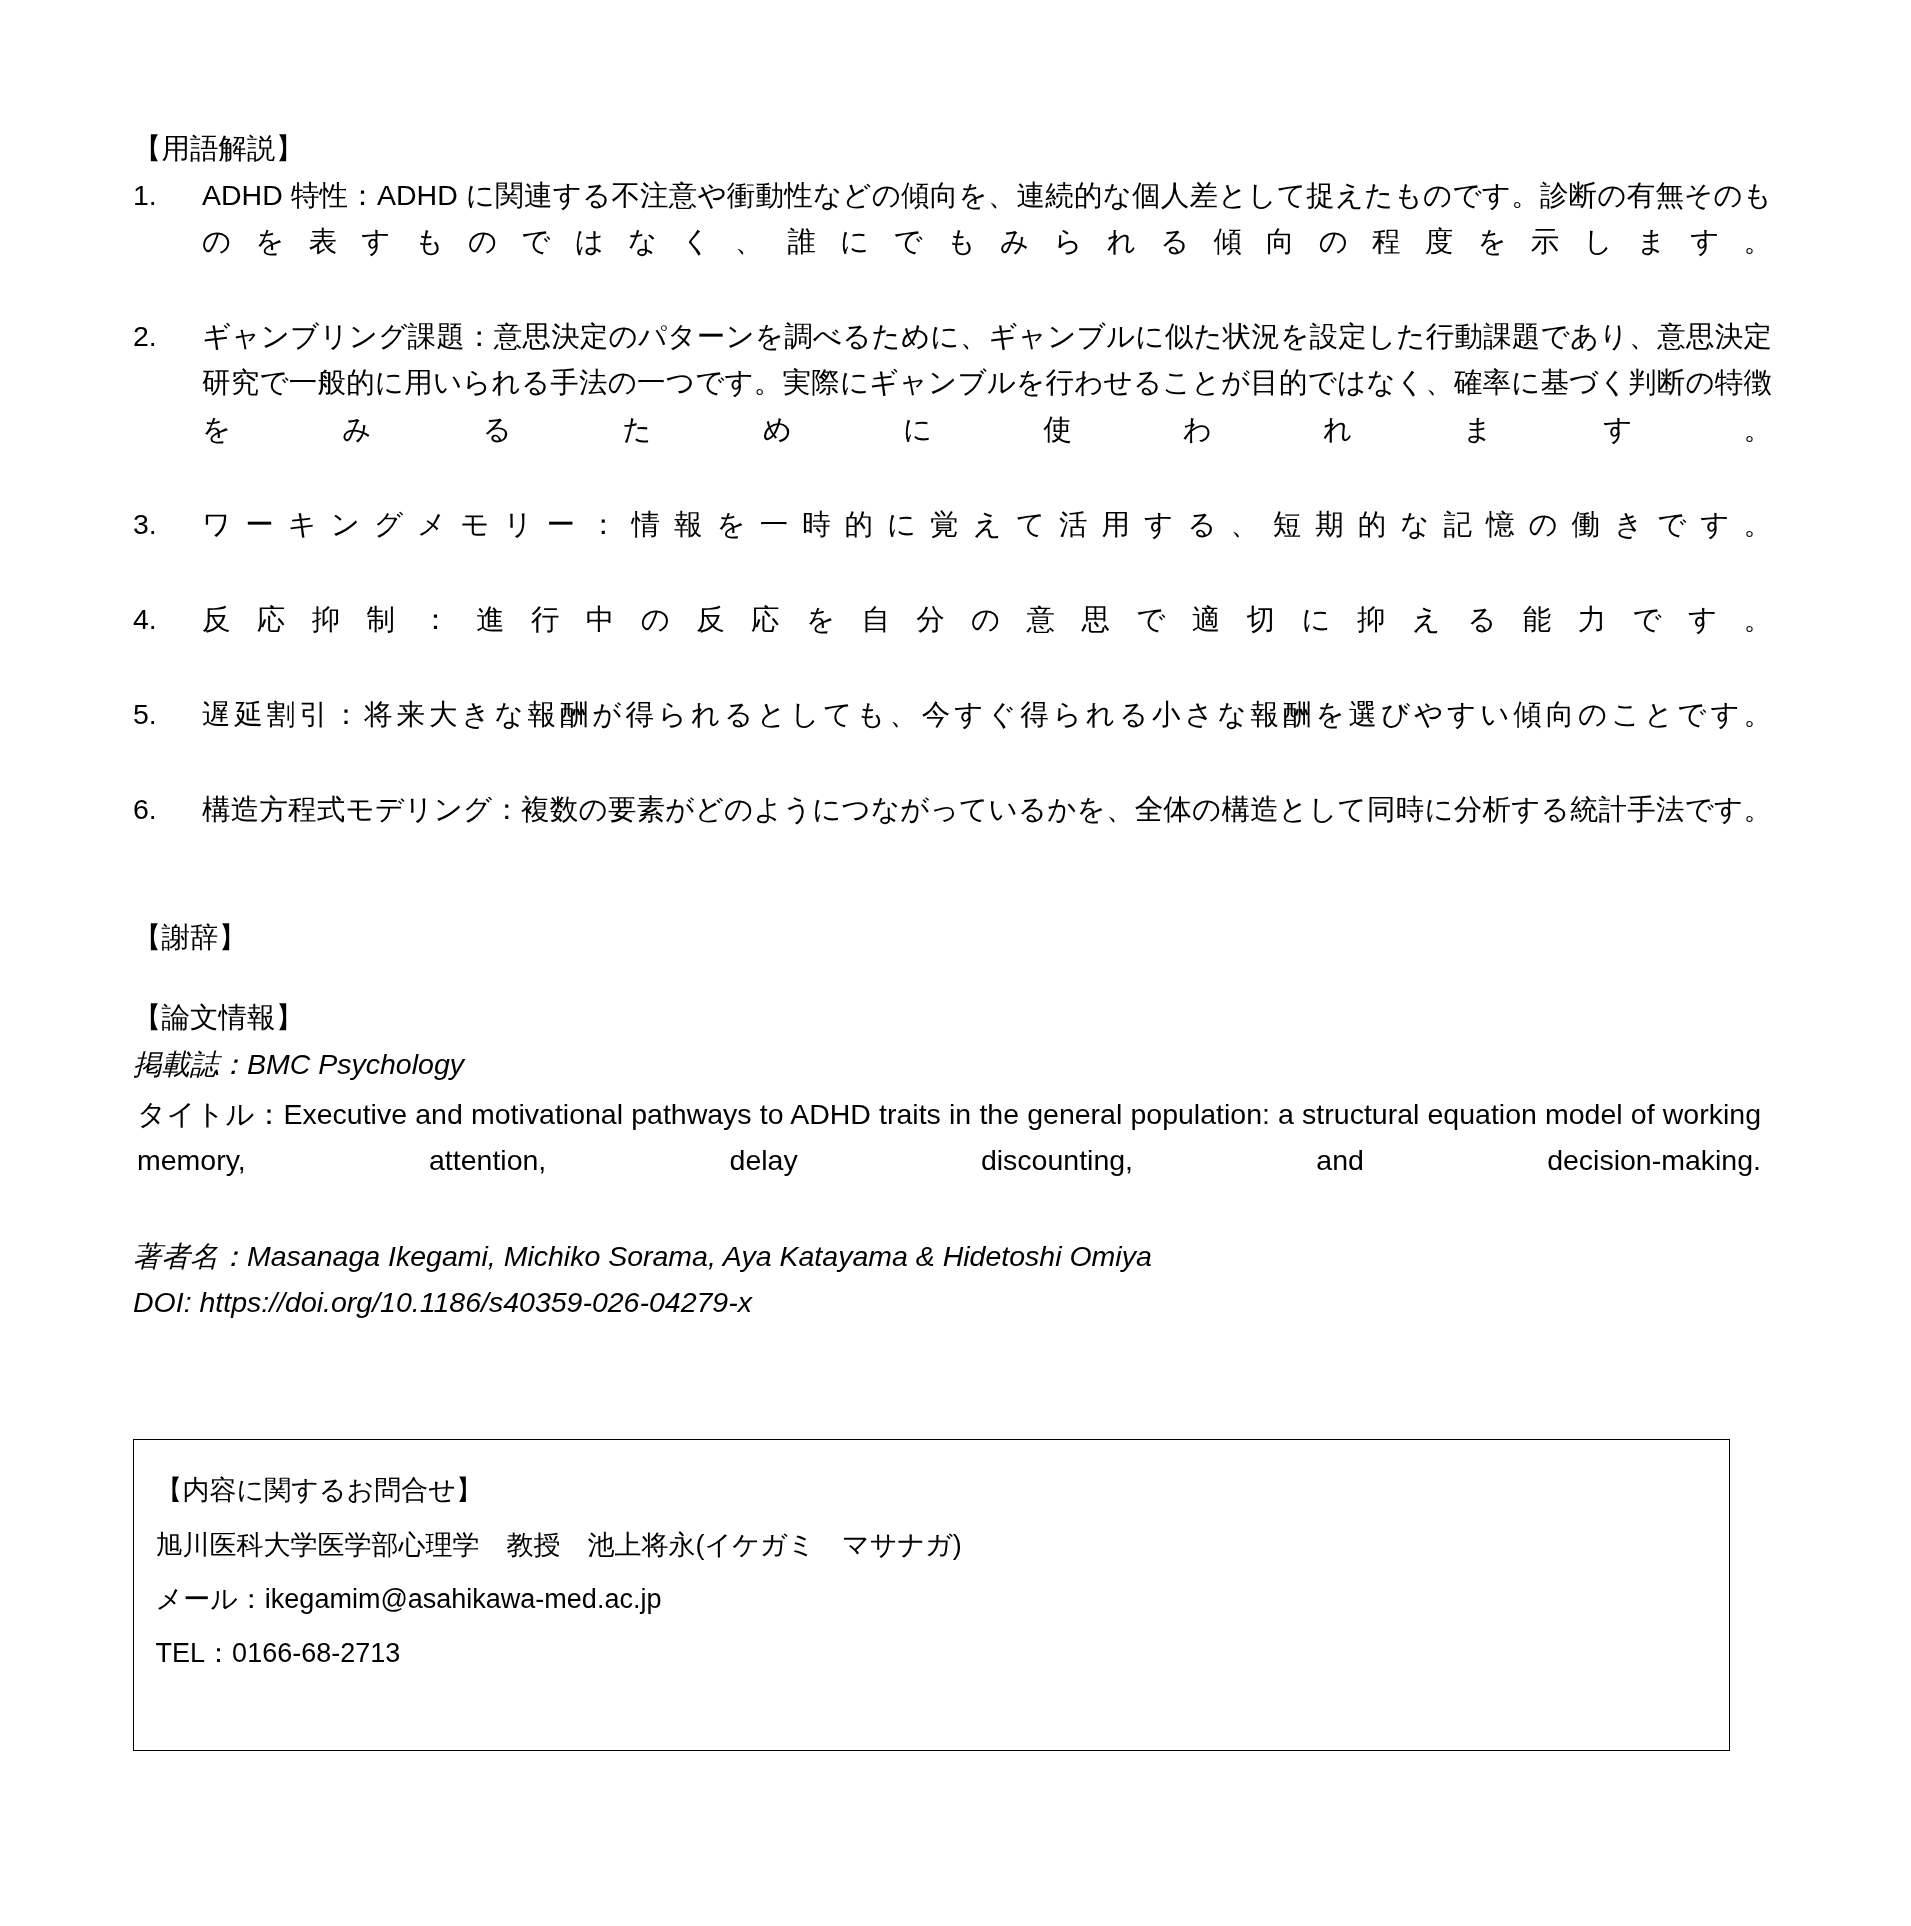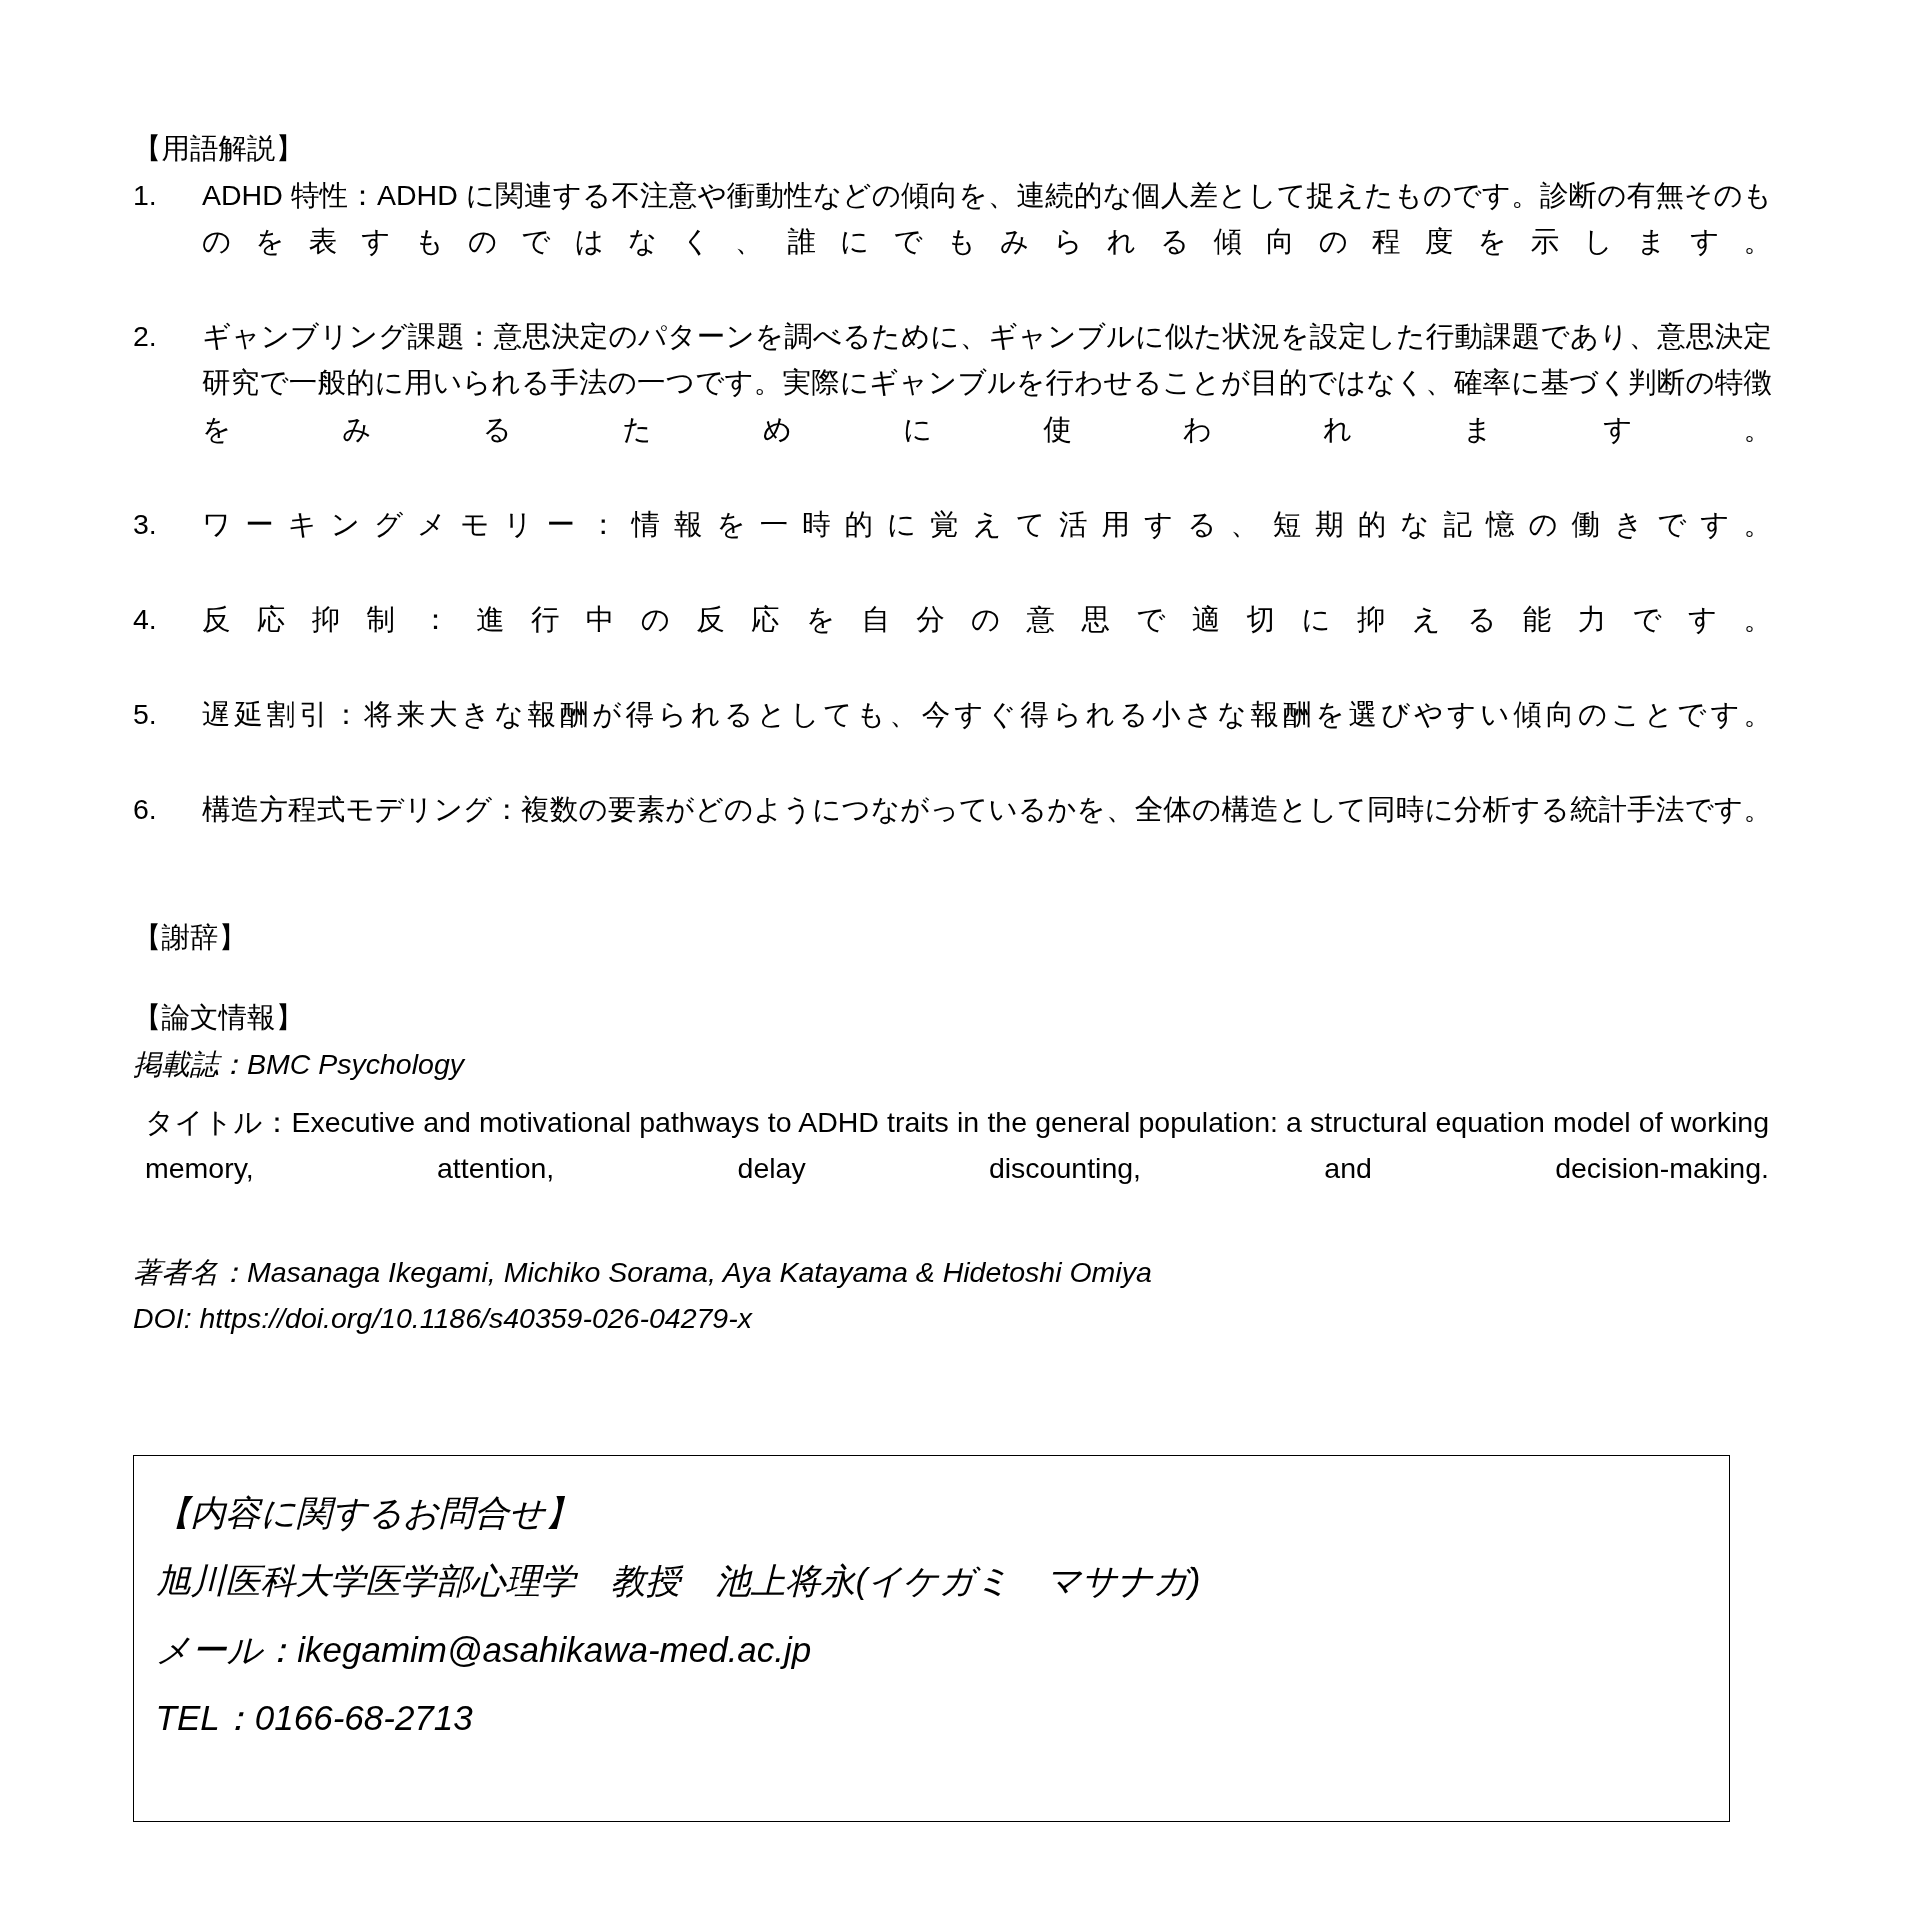--- a/index.html
+++ b/index.html
@@ -88,46 +88,45 @@
     font-size: 28.5px;
     line-height: 1.62;
     margin: 0;
     white-space: nowrap;
     font-style: italic;
   }
 
   .info-title-block {
     font-size: 28.5px;
     line-height: 1.62;
-    margin: 12px;
+    margin: 4px;
     text-align: justify;
     text-justify: inter-word;
     width: 1624px;
   }
   .info-title-block::after {
     content: "";
     display: inline-block;
     width: 100%;
   }
 
   
   .contact-box {
     border: 1.9px solid #000000;
     box-sizing: border-box;
     width: 1597px;
     margin: 0;
     padding: 27px 0 28.5px 21.6px;
   }
 
   .contact-line {
-    font-size: 35px;
+    font-size: 27px;
     line-height: 1.72;
     margin: 0;
     white-space: pre;
-    font-style: italic;
   }
 
   .contact-spacer { height: 45px; }
 
   
   .contact-group .contact-line + .contact-line { margin-top: 8px; }
 </style>
 </head>
 <body>
 

